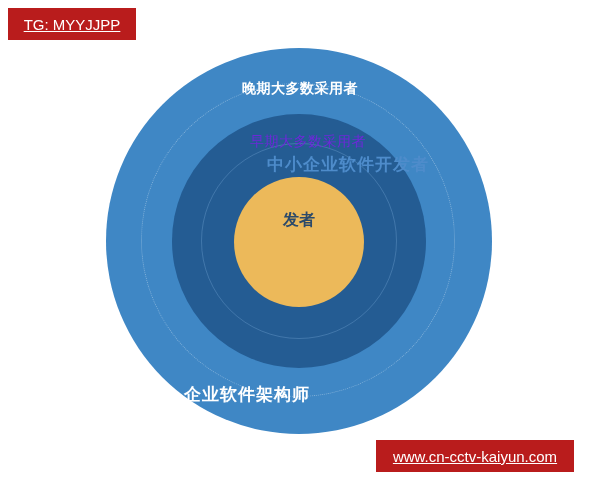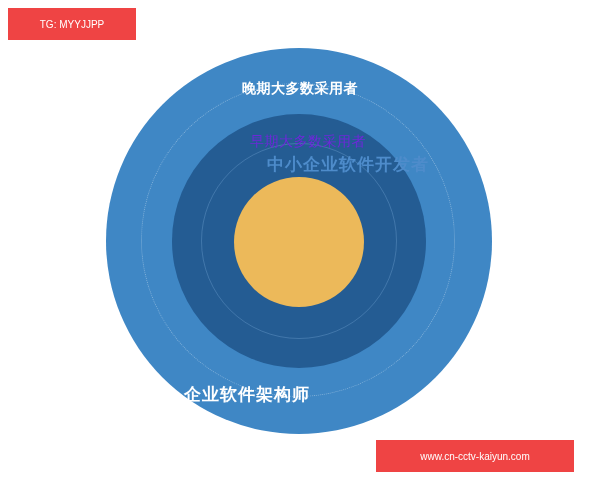--- a/index.html
+++ b/index.html
@@ -17,37 +17,38 @@
 
     .label { position: absolute; text-align: center; white-space: nowrap; }
     #outer-top { left: 0; width: 600px; top: 80px; font-size: 14px; font-weight: bold; color: #ffffff; letter-spacing: 0.5px; }
     #middle-line1 { left: 8px; width: 600px; top: 133px; font-size: 14px; color: #6d28d9; letter-spacing: 0.5px; }
     #middle-line2 { left: 0; width: 600px; top: 153px; font-size: 17px; font-weight: bold; color: #4e8ccb; letter-spacing: 1px; margin-left: 48px; }
     #core-text { left: 234px; width: 130px; top: 208px; font-size: 16px; font-weight: bold; color: #2c4a6a; line-height: 24px; white-space: normal; }
     #core-text div { white-space: nowrap; }
     #outer-bottom { left: 0; width: 494px; top: 383px; font-size: 17px; font-weight: bold; color: #ffffff; letter-spacing: 1px; }
 
     .tag {
-      position: absolute; background: #ef4444; color: #ffffff;
-      font-family: "Liberation Sans", sans-serif; font-size: 10px;
-      display: flex; align-items: center; justify-content: center;
+      position: absolute; background: #b91c1c; color: #ffffff;
+      font-family: "Liberation Sans", sans-serif; font-size: 15px;
+      display: flex; align-items: center; justify-content: center; text-decoration: underline;
     }
     #tg-tag { left: 8px; top: 8px; width: 128px; height: 32px; }
     #url-tag { left: 376px; top: 440px; width: 198px; height: 32px; }
   </style>
 </head>
 <body>
 
 <div class="circle" id="outer"></div>
 <div class="circle" id="outer-ring"></div>
 <div class="circle" id="middle"></div>
 <div class="circle" id="middle-ring"></div>
 <div class="circle" id="core"></div>
 
 <div class="label" id="outer-top">晚期大多数采用者</div>
 <div class="label" id="middle-line1">早期大多数采用者</div>
 <div class="label" id="middle-line2">中小企业软件开发者</div>
 <div class="label" id="core-text">
+  <div>发者</div>
 </div>
 <div class="label" id="outer-bottom">企业软件架构师</div>
 
 <div class="tag" id="tg-tag">TG: MYYJJPP</div>
 <div class="tag" id="url-tag">www.cn-cctv-kaiyun.com</div>
 
 </body></html>

